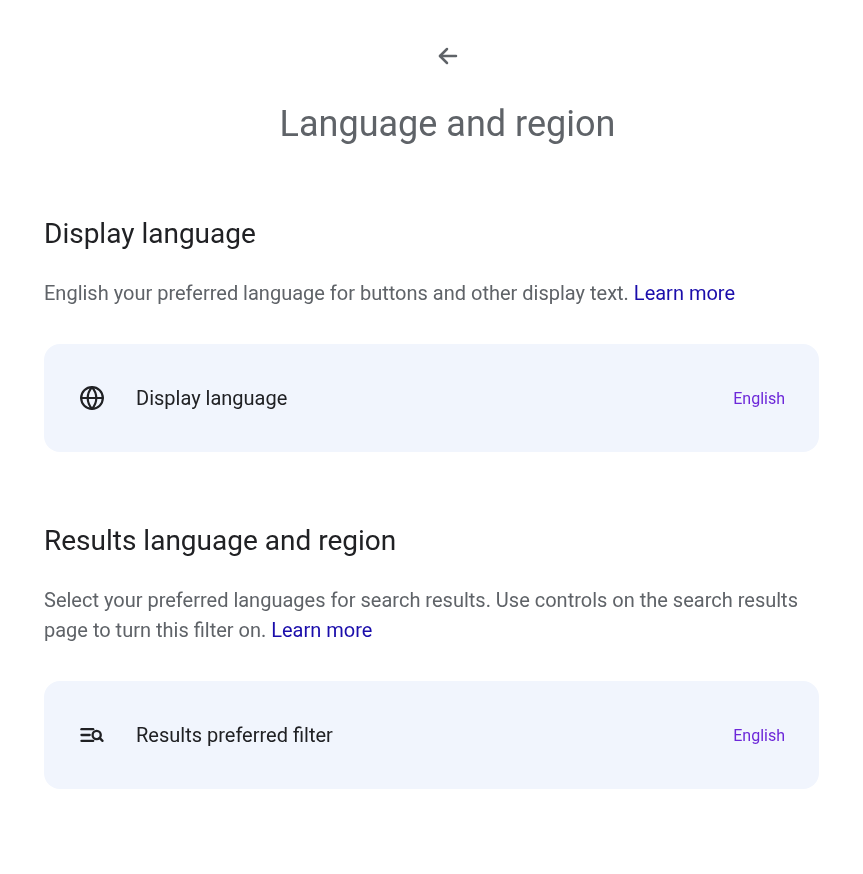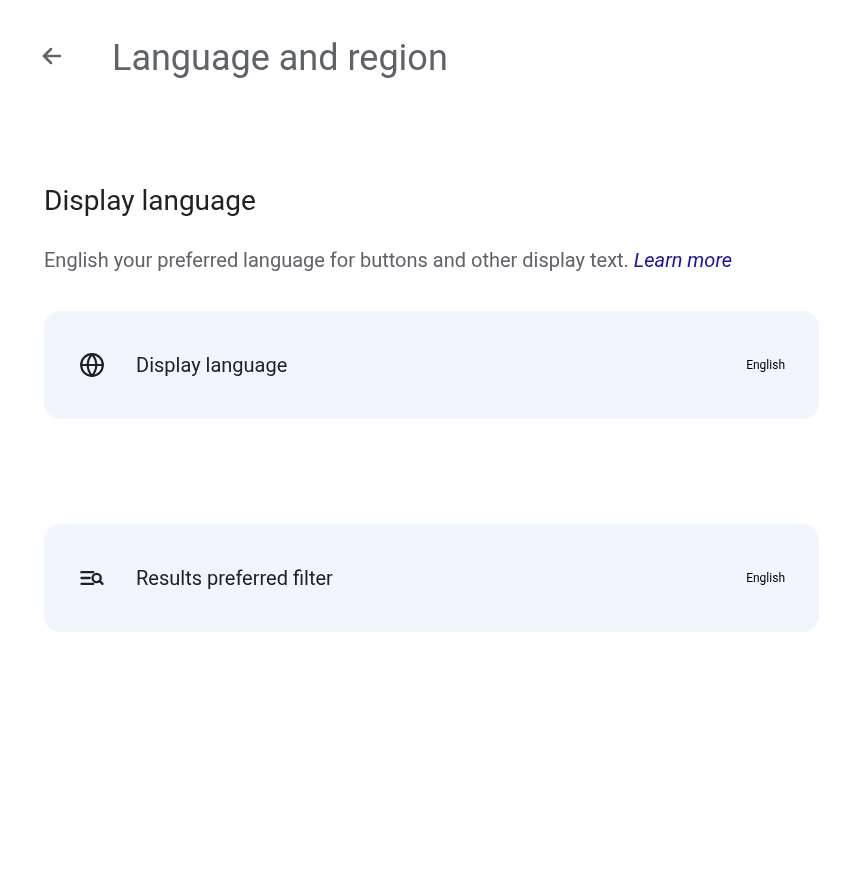--- a/index.html
+++ b/index.html
@@ -13,21 +13,22 @@
       background: #ffffff;
       color: #202124;
       width: 863px;
       padding: 0;
     }
     
     .header {
       display: flex;
       align-items: center;
       padding: 36px 0 0 32px;
-      gap: 40px;
+      gap: 24px;
+      flex-direction: column;
     }
     
     .back-button {
       background: none;
       border: none;
       cursor: pointer;
       padding: 8px;
       display: flex;
       align-items: center;
       justify-content: center;
@@ -38,42 +39,41 @@
       font-size: 36px;
       font-weight: 400;
       color: #5f6368;
     }
     
     .content {
       padding: 0 44px;
     }
     
     .section {
-      margin-top: 105px;
+      margin-top: 72px;
     }
     
     .section-title {
       font-size: 28px;
       font-weight: 400;
       color: #202124;
       margin-bottom: 28px;
     }
     
     .section-description {
       font-size: 20px;
       color: #5f6368;
       line-height: 1.5;
       margin-bottom: 36px;
     }
     
     .learn-more-link {
       color: #1a0dab;
       text-decoration: none;
       cursor: pointer;
-      font-style: italic;
     }
     
     .setting-card {
       background: #f1f5fd;
       border-radius: 16px;
       padding: 40px 34px;
       display: flex;
       align-items: center;
       cursor: pointer;
       margin-bottom: 10px;
@@ -90,22 +90,22 @@
     }
     
     .setting-label {
       font-size: 20px;
       color: #202124;
       margin-left: 30px;
       flex: 1;
     }
     
     .setting-value {
-      font-size: 12px;
-      color: #000000;
+      font-size: 16px;
+      color: #6d28d9;
     }
   </style>
 </head>
 <body>
 
 <div class="header">
   <button class="back-button">
     <span>
       <svg width="24" height="24" viewBox="0 0 24 24" fill="none" stroke="currentColor" stroke-width="2.5" stroke-linecap="round" stroke-linejoin="round">
         <line x1="20" y1="12" x2="4" y2="12"></line>
@@ -131,20 +131,24 @@
           <line x1="2" y1="12" x2="22" y2="12"></line>
           <path d="M12 2a15.3 15.3 0 0 1 4 10 15.3 15.3 0 0 1-4 10 15.3 15.3 0 0 1-4-10 15.3 15.3 0 0 1 4-10z"></path>
         </svg>
       </span>
       <span class="setting-label">Display language</span>
       <span class="setting-value">English</span>
     </div>
   </div>
 
   <div class="section">
+    <h2 class="section-title">Results language and region</h2>
+    <p class="section-description">
+      <span>Select your preferred languages for search results. Use controls on the search results page to turn this filter on. </span><a class="learn-more-link">Learn more</a>
+    </p>
 
     <div class="setting-card">
       <span class="setting-icon">
         <svg width="28" height="28" viewBox="0 0 24 24" fill="none" stroke="currentColor" stroke-width="2" stroke-linecap="round" stroke-linejoin="round">
           <line x1="3" y1="7" x2="13" y2="7"></line>
           <line x1="3" y1="12" x2="10" y2="12"></line>
           <line x1="3" y1="17" x2="13" y2="17"></line>
           <circle cx="16" cy="12" r="3.5"></circle>
           <line x1="18.5" y1="14.5" x2="21" y2="17"></line>
         </svg>

